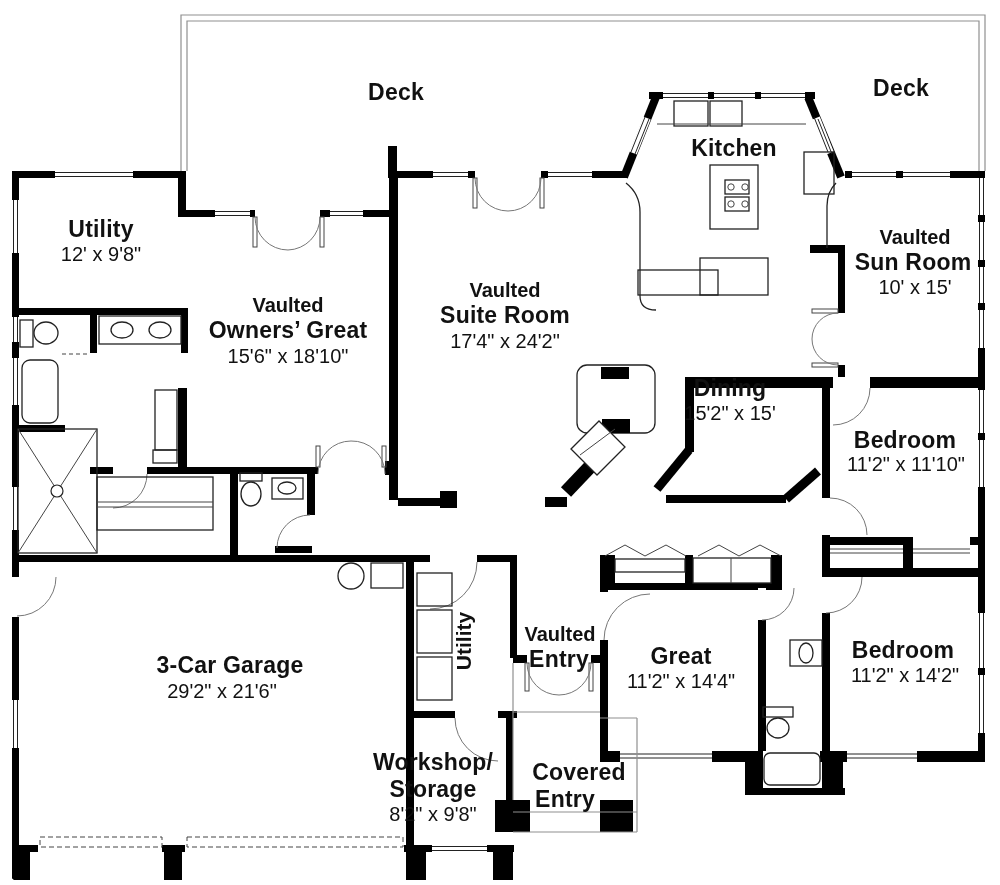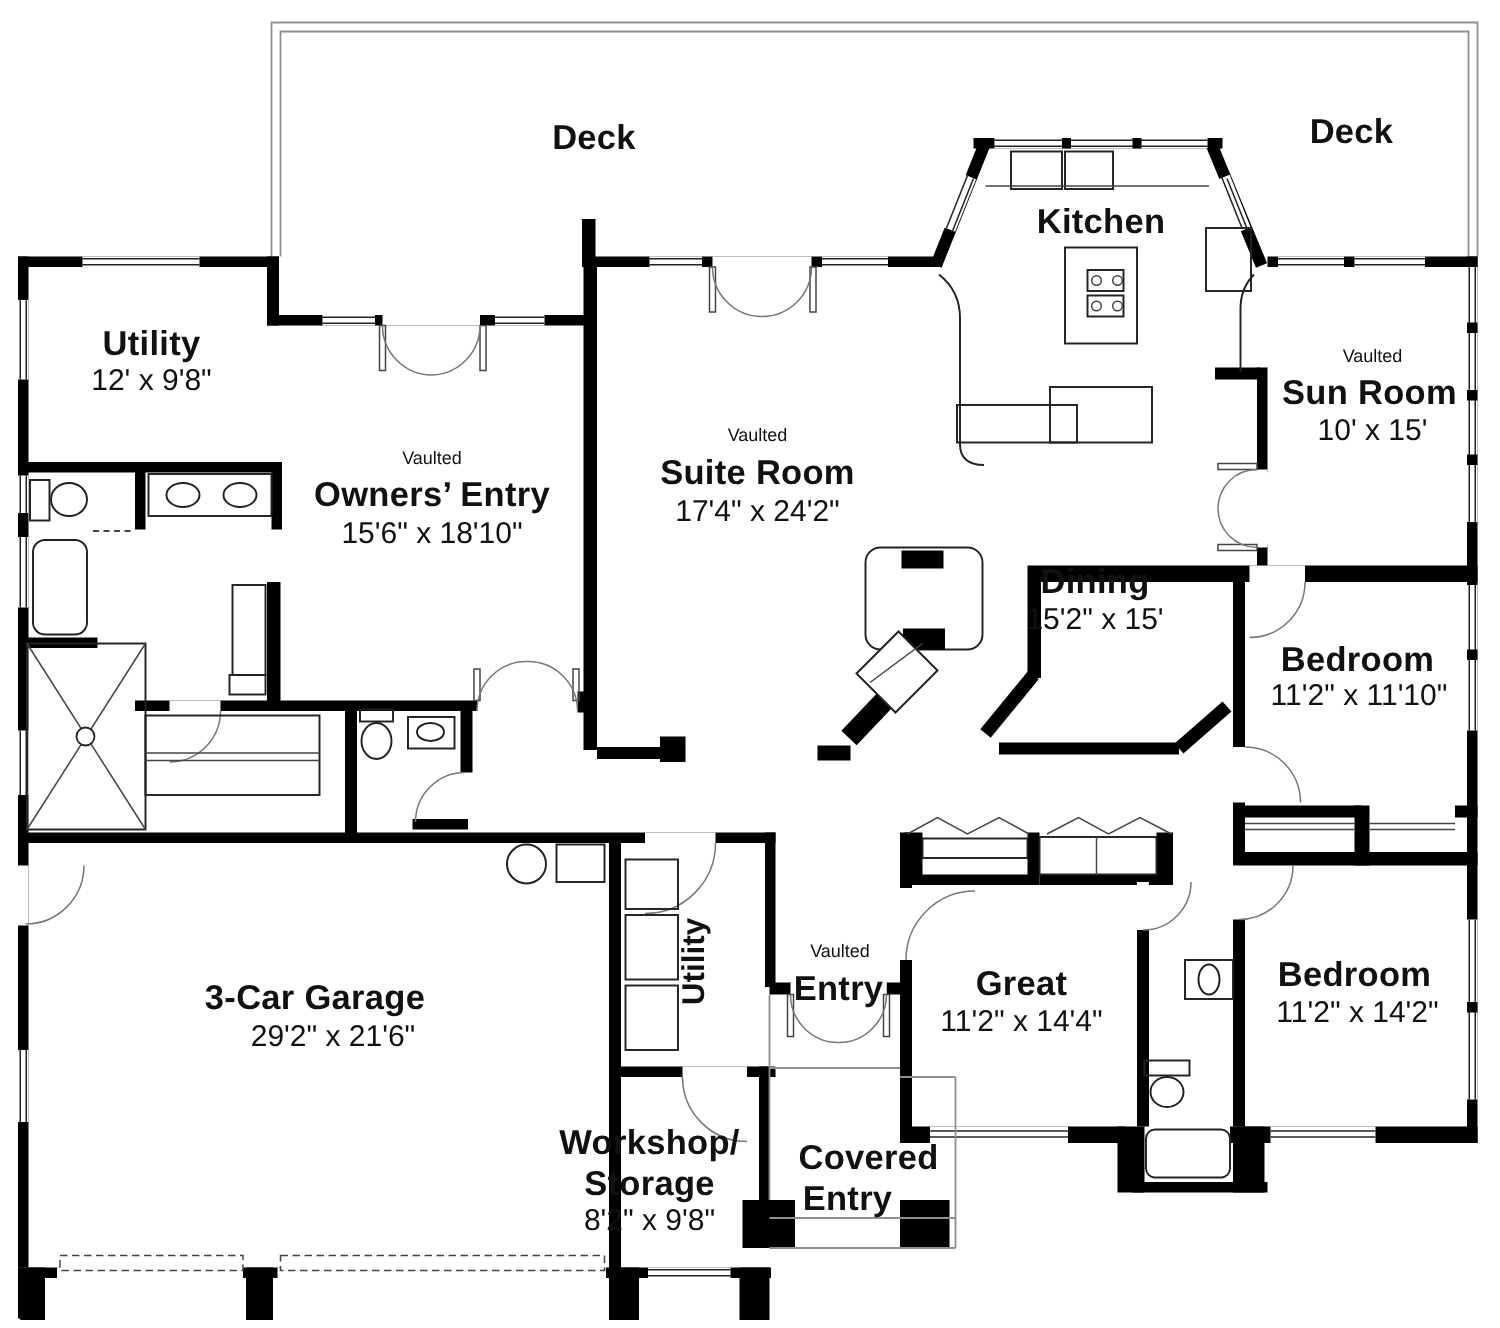--- a/index.html
+++ b/index.html
@@ -4,21 +4,21 @@
 <style>
   html,body{margin:0;padding:0;background:#fff;}
   #plan{position:relative;width:1000px;height:885px;background:#fff;overflow:hidden;
         font-family:"Liberation Sans",sans-serif;color:#111;border-radius:31px;}
   #plan svg{position:absolute;left:0;top:0;}
   #labels{position:absolute;left:0;top:0;width:100%;height:100%;pointer-events:none;}
   .lbl{position:absolute;transform:translate(-50%,-50%);white-space:nowrap;color:#111;
        text-align:center;line-height:1;}
   .lbl.name{font-weight:700;font-size:23px;letter-spacing:.2px;}
   .lbl.dims{font-weight:400;font-size:20px;}
-  .lbl.pre{font-weight:400;font-size:12px;}
+  .lbl.pre{font-weight:700;font-size:20px;}
   .lbl.vert{transform:translate(-50%,-50%) rotate(-90deg);font-weight:700;font-size:21px;}
   
   .w{fill:#000;}
   .thin{fill:none;stroke:#222;stroke-width:1.3;}
   .thin2{fill:none;stroke:#444;stroke-width:1;}
   .lite{fill:none;stroke:#8f8f8f;stroke-width:1.2;}
   .arc{fill:none;stroke:#777;stroke-width:1;}
   .winl{stroke:#222;stroke-width:1;}
   .dash{stroke:#444;stroke-width:1;stroke-dasharray:5 3;fill:#fff;}
 </style>
@@ -361,37 +361,37 @@
     </g>
   </svg>
 
   <div id="labels">
       <div class="lbl name" style="left: 396px; top: 92px;">Deck</div>
       <div class="lbl name" style="left: 901px; top: 88px;">Deck</div>
       <div class="lbl name" style="left: 734px; top: 148px;">Kitchen</div>
       <div class="lbl name" style="left: 101px; top: 229px;">Utility</div>
       <div class="lbl dims" style="left: 101px; top: 254px;">12' x 9'8"</div>
       <div class="lbl pre" style="left: 288px; top: 305px;">Vaulted</div>
-      <div class="lbl name" style="left: 288px; top: 330px;">Owners’ Entry</div>
+      <div class="lbl name" style="left: 288px; top: 330px;">Owners’ Great</div>
       <div class="lbl dims" style="left: 288px; top: 356px;">15'6" x 18'10"</div>
       <div class="lbl pre" style="left: 505px; top: 290px;">Vaulted</div>
       <div class="lbl name" style="left: 505px; top: 315px;">Suite Room</div>
       <div class="lbl dims" style="left: 505px; top: 341px;">17'4" x 24'2"</div>
       <div class="lbl pre" style="left: 915px; top: 237px;">Vaulted</div>
       <div class="lbl name" style="left: 913px; top: 262px;">Sun Room</div>
       <div class="lbl dims" style="left: 915px; top: 287px; text-align: center;">10' x 15'</div>
       <div class="lbl name" style="left: 730px; top: 388px;">Dining</div>
       <div class="lbl dims" style="left: 730px; top: 413px;">15'2" x 15'</div>
       <div class="lbl name" style="left: 905px; top: 440px;">Bedroom</div>
       <div class="lbl dims" style="left: 906px; top: 464px;">11'2" x 11'10"</div>
       <div class="lbl name" style="left: 903px; top: 650px;">Bedroom</div>
       <div class="lbl dims" style="left: 905px; top: 675px;">11'2" x 14'2"</div>
       <div class="lbl name" style="left: 681px; top: 656px;">Great</div>
       <div class="lbl dims" style="left: 681px; top: 681px;">11'2" x 14'4"</div>
-      <div class="lbl name" style="left: 210px; top: 665px; text-align: right;">3-Car Garage</div>
+      <div class="lbl name" style="left: 230px; top: 665px; text-align: right;">3-Car Garage</div>
       <div class="lbl dims" style="left: 222px; top: 691px;">29'2" x 21'6"</div>
       <div class="lbl vert" style="left: 463px; top: 641px;">Utility</div>
       <div class="lbl pre" style="left: 560px; top: 634px;">Vaulted</div>
       <div class="lbl name" style="left: 559px; top: 659px;">Entry</div>
       <div class="lbl name" style="left: 565px; top: 772px; margin-left: 14px;">Covered</div>
       <div class="lbl name" style="left: 565px; top: 799px;">Entry</div>
       <div class="lbl name" style="left: 433px; top: 762px;">Workshop/</div>
       <div class="lbl name" style="left: 433px; top: 789px;">Storage</div>
       <div class="lbl dims" style="left: 433px; top: 814px;">8'2" x 9'8"</div>
     </div>

